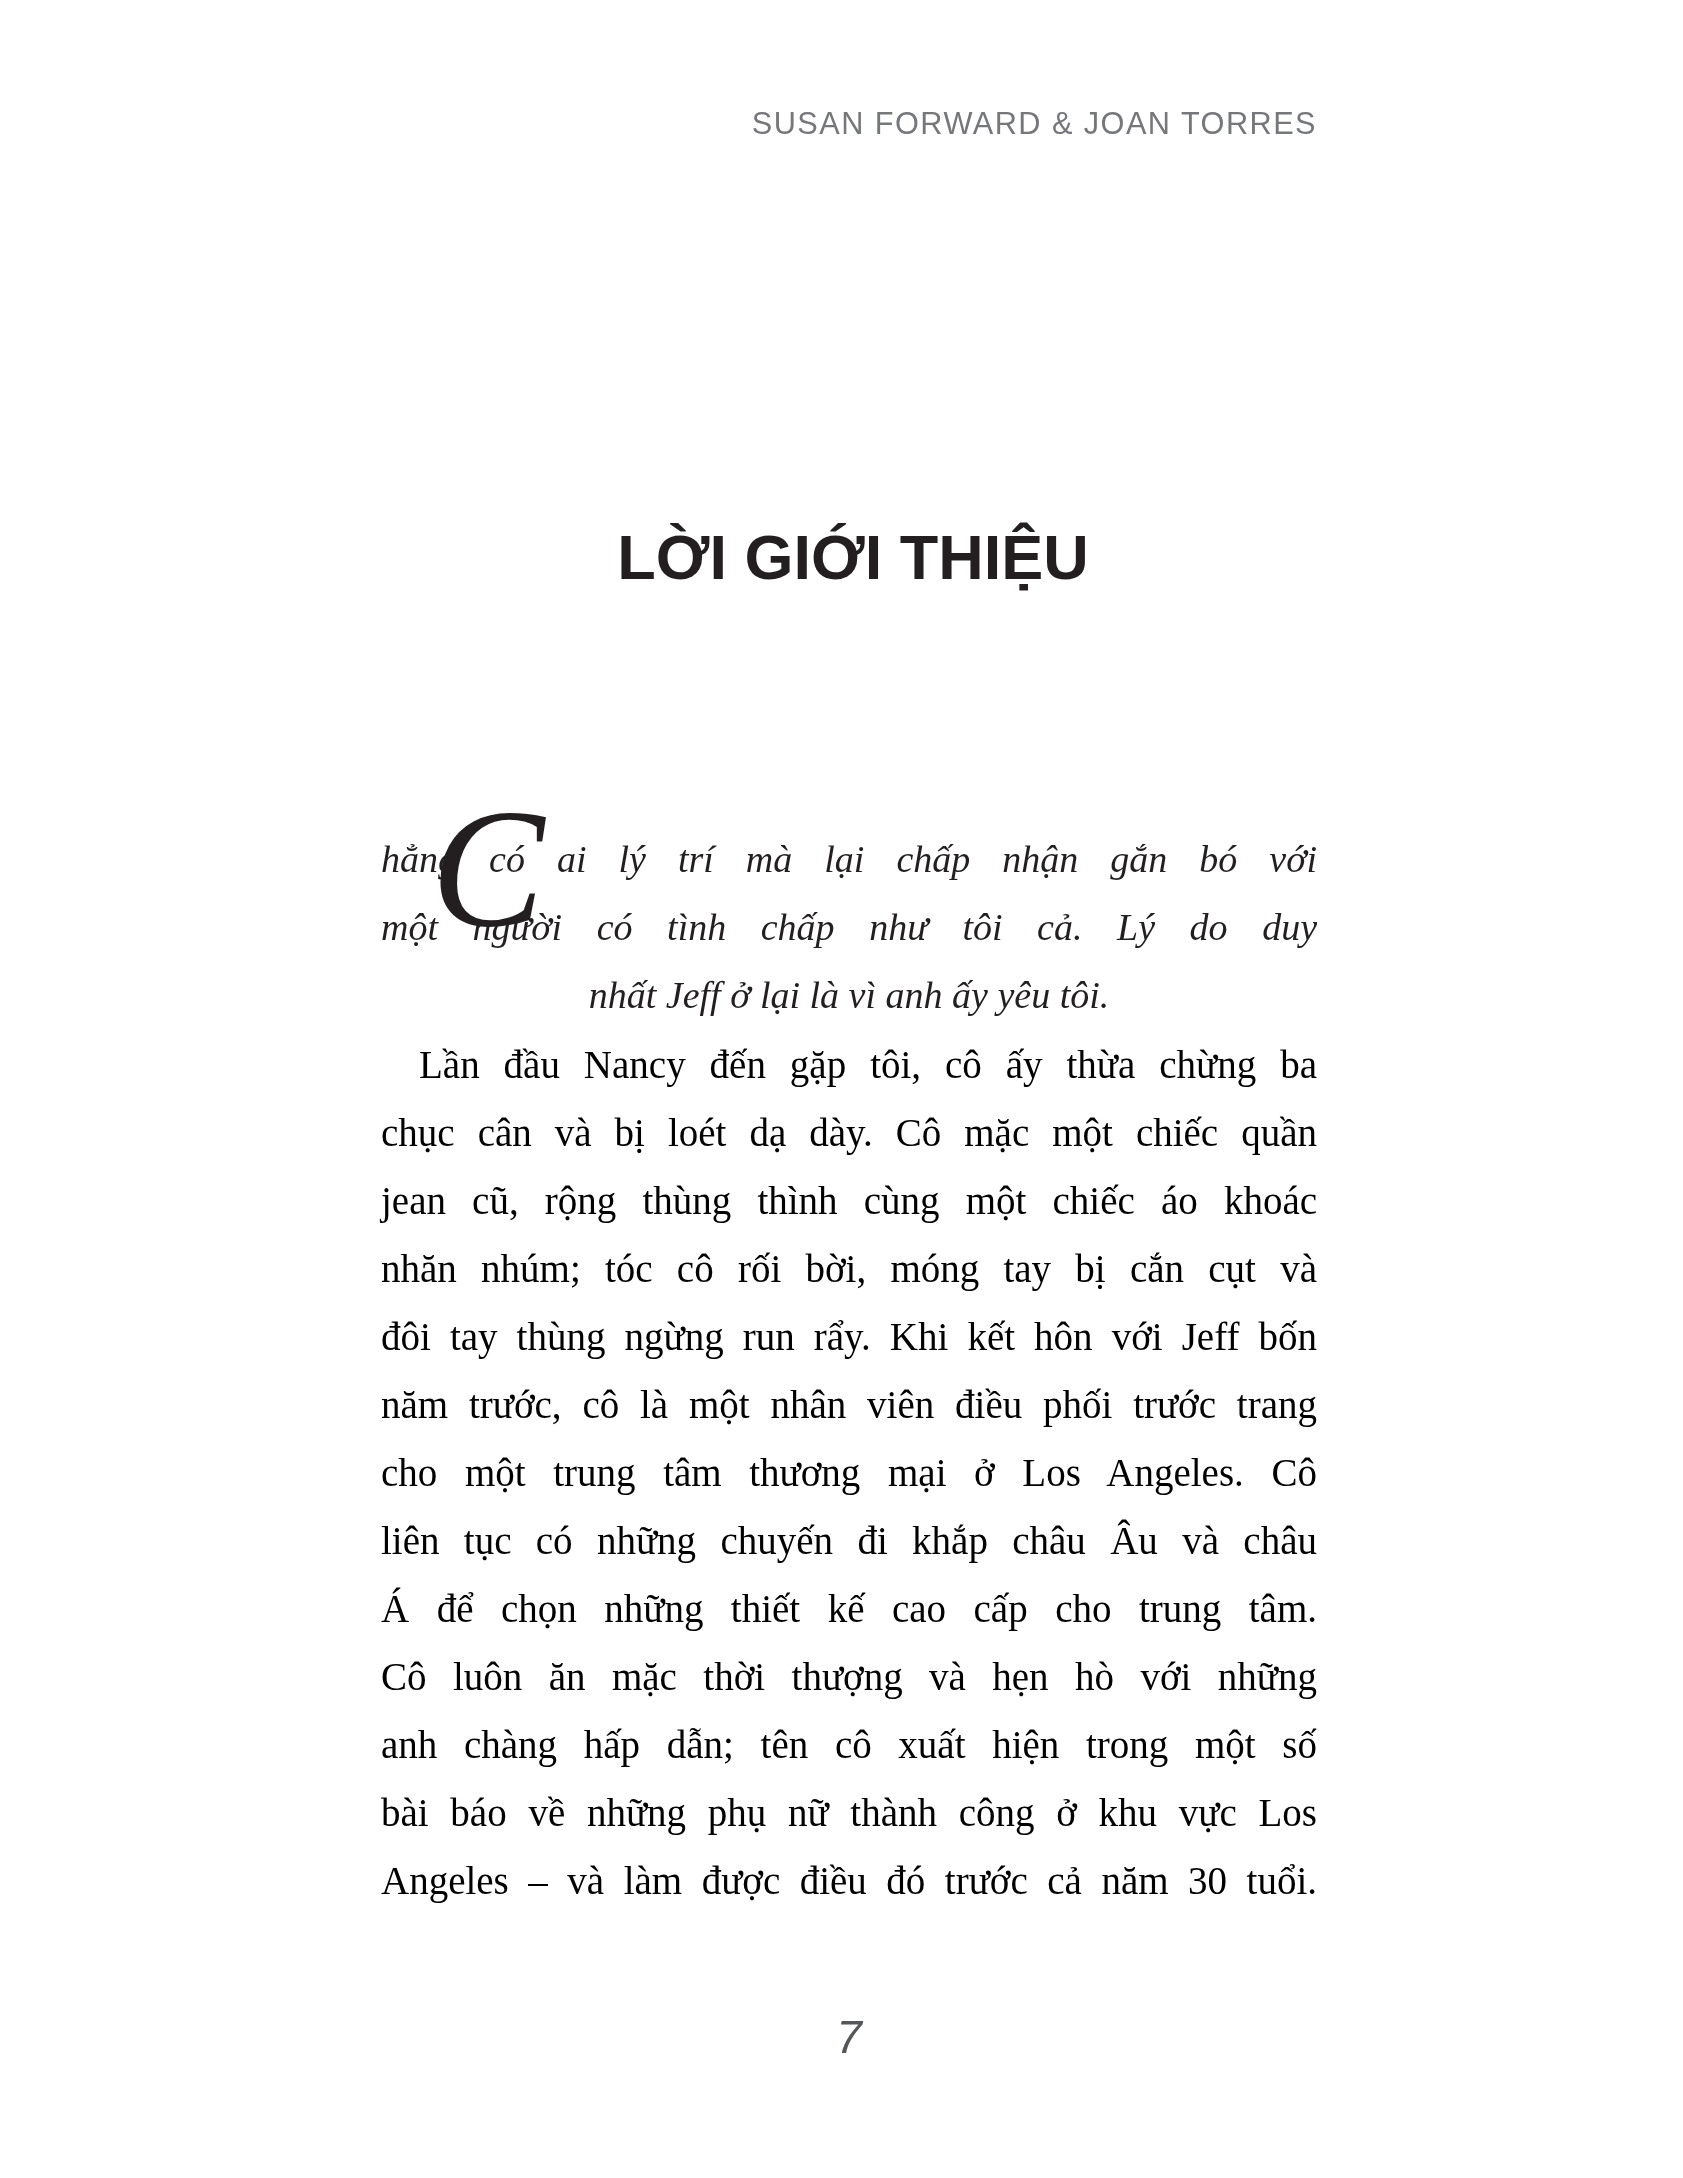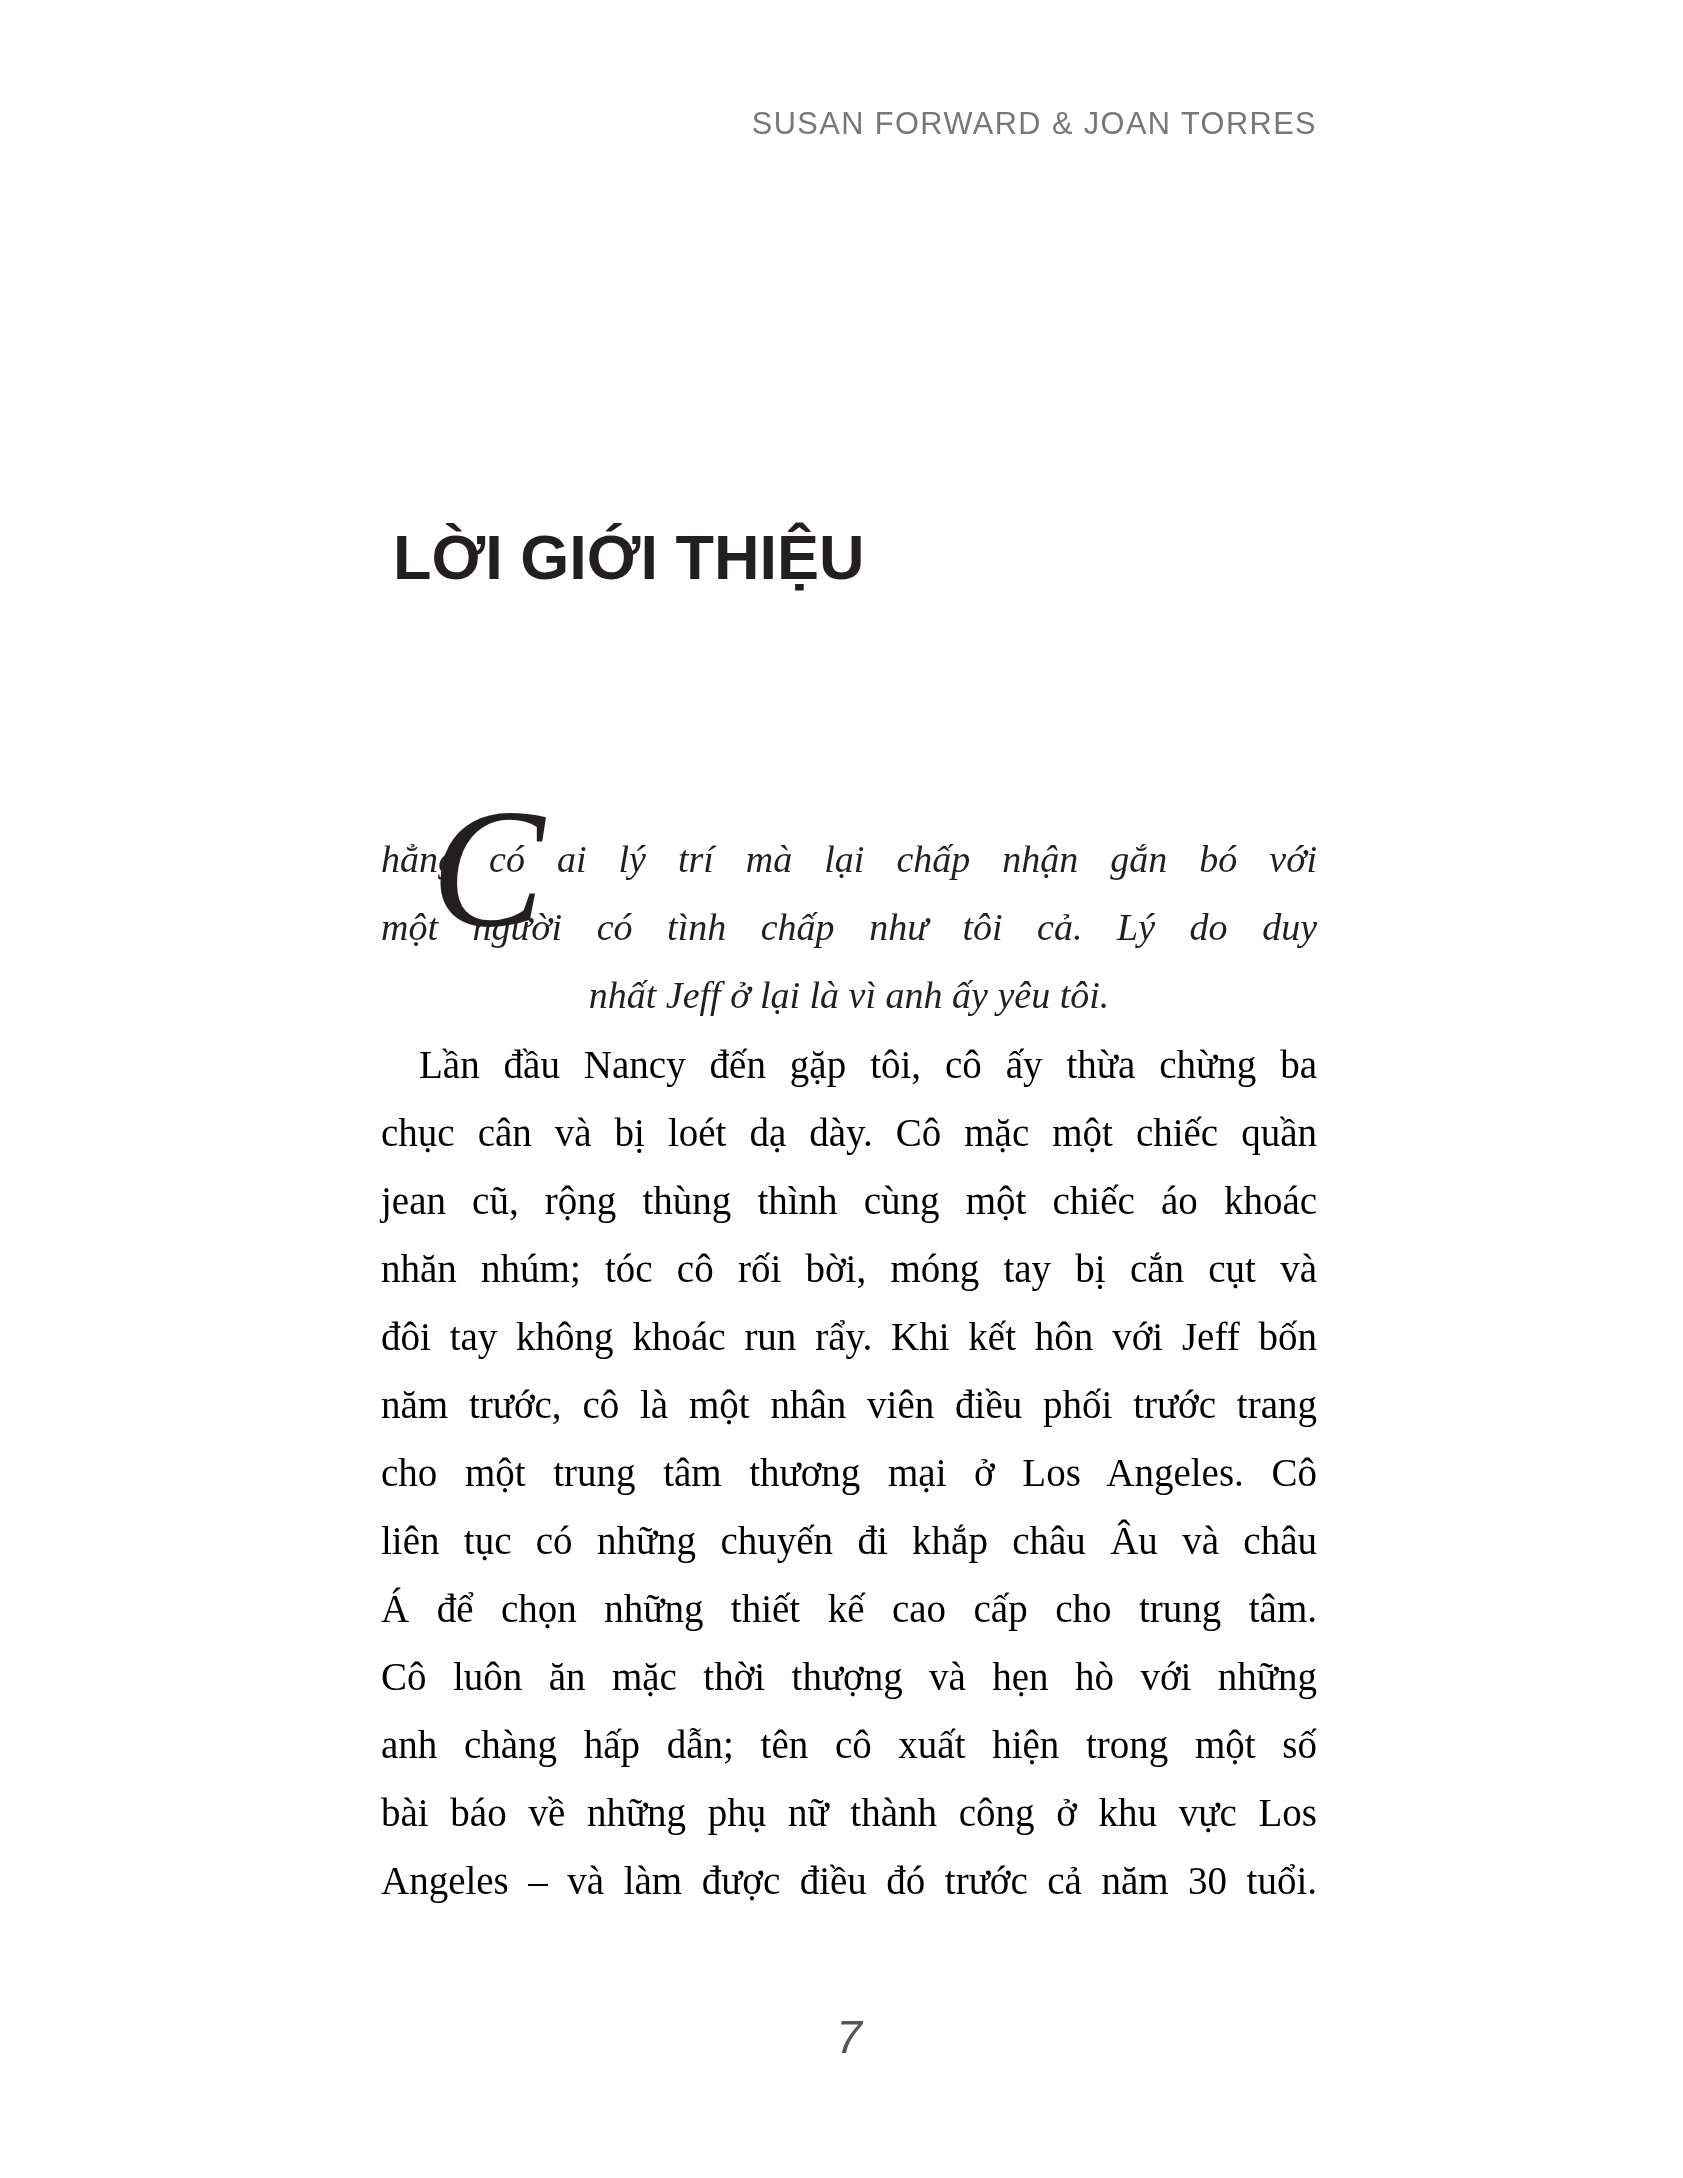--- a/index.html
+++ b/index.html
@@ -9,22 +9,22 @@
   .page { position:absolute; left:0; top:0; width:1683px; height:1841px; background:#ffffff; }
 
   
   .column { position:absolute; left:381px; top:0; width:936px; height:2178px; }
 
   .running-header { position:absolute; left:0; top:105px; width:936px;
         text-align:right; font-family:"Liberation Sans","DejaVu Sans",sans-serif;
         font-size:32px; line-height:36px; letter-spacing:1.5px; color:#76777a;
         transform:scaleX(0.96); transform-origin:right center; }
 
-  .chapter-title { position:absolute; left:12px; top:519px; width:936px;
-        font-family:"Liberation Sans","DejaVu Sans",sans-serif;
+  .chapter-title { position:absolute; left:4px; top:519px; width:936px;
+        text-align:center; font-family:"Liberation Sans","DejaVu Sans",sans-serif;
         font-weight:bold; font-size:63px; line-height:77px; letter-spacing:0px;
         color:#231f20; }
 
   .quote-block { position:absolute; left:0; top:825px; width:936px; color:#231f20; }
   .quote-line { font-style:italic; font-size:38px; line-height:68px; height:68px;
         white-space:nowrap1; }
   .jline { text-align:justify; text-align-last:justify; }
   .jleft { text-align:center; }
   .indent-dropcap { }
 
@@ -54,21 +54,21 @@
       <div class="quote-line jline indent-dropcap">hẳng có ai lý trí mà lại chấp nhận gắn bó với</div>
       <div class="quote-line jline indent-dropcap">một người có tình chấp như tôi cả. Lý do duy</div>
       <div class="quote-line jleft">nhất Jeff ở lại là vì anh ấy yêu tôi.</div>
     </div>
 
     <div class="body-block">
       <div class="body-line jline indent-first">Lần đầu Nancy đến gặp tôi, cô ấy thừa chừng ba</div>
       <div class="body-line jline">chục cân và bị loét dạ dày. Cô mặc một chiếc quần</div>
       <div class="body-line jline">jean cũ, rộng thùng thình cùng một chiếc áo khoác</div>
       <div class="body-line jline">nhăn nhúm; tóc cô rối bời, móng tay bị cắn cụt và</div>
-      <div class="body-line jline">đôi tay không khoác run rẩy. Khi kết hôn với Jeff bốn</div>
+      <div class="body-line jline">đôi tay thùng ngừng run rẩy. Khi kết hôn với Jeff bốn</div>
       <div class="body-line jline">năm trước, cô là một nhân viên điều phối trước trang</div>
       <div class="body-line jline">cho một trung tâm thương mại ở Los Angeles. Cô</div>
       <div class="body-line jline">liên tục có những chuyến đi khắp châu Âu và châu</div>
       <div class="body-line jline">Á để chọn những thiết kế cao cấp cho trung tâm.</div>
       <div class="body-line jline">Cô luôn ăn mặc thời thượng và hẹn hò với những</div>
       <div class="body-line jline">anh chàng hấp dẫn; tên cô xuất hiện trong một số</div>
       <div class="body-line jline">bài báo về những phụ nữ thành công ở khu vực Los</div>
       <div class="body-line jline">Angeles – và làm được điều đó trước cả năm 30 tuổi.</div>
     </div>
 

